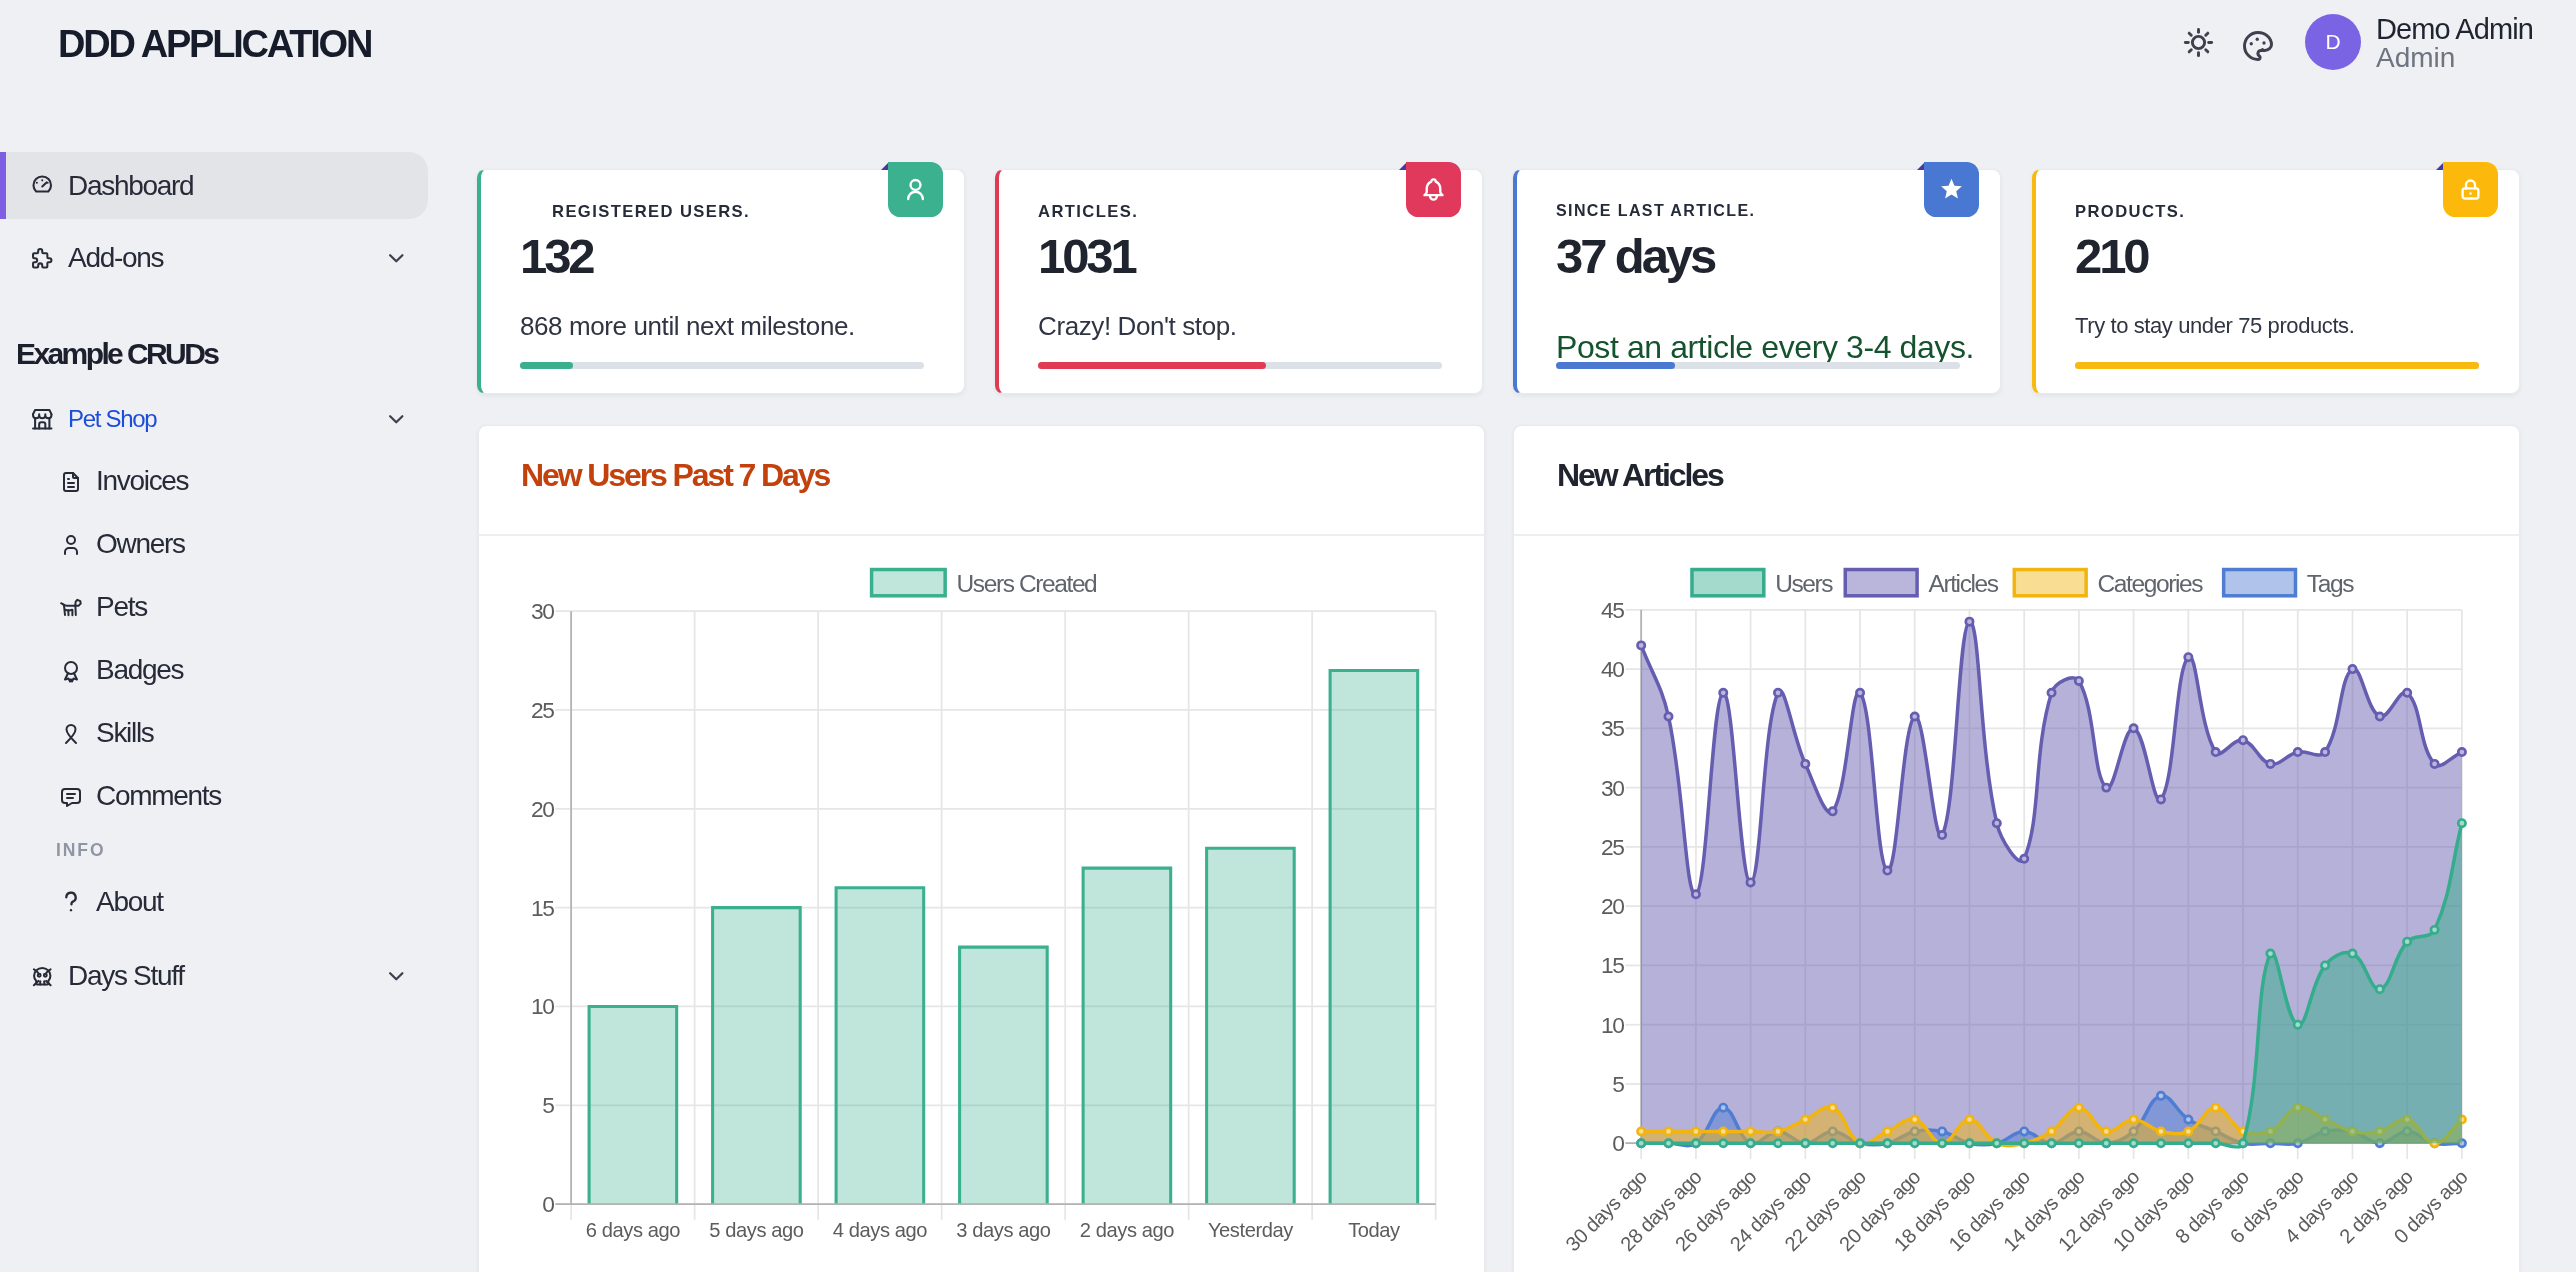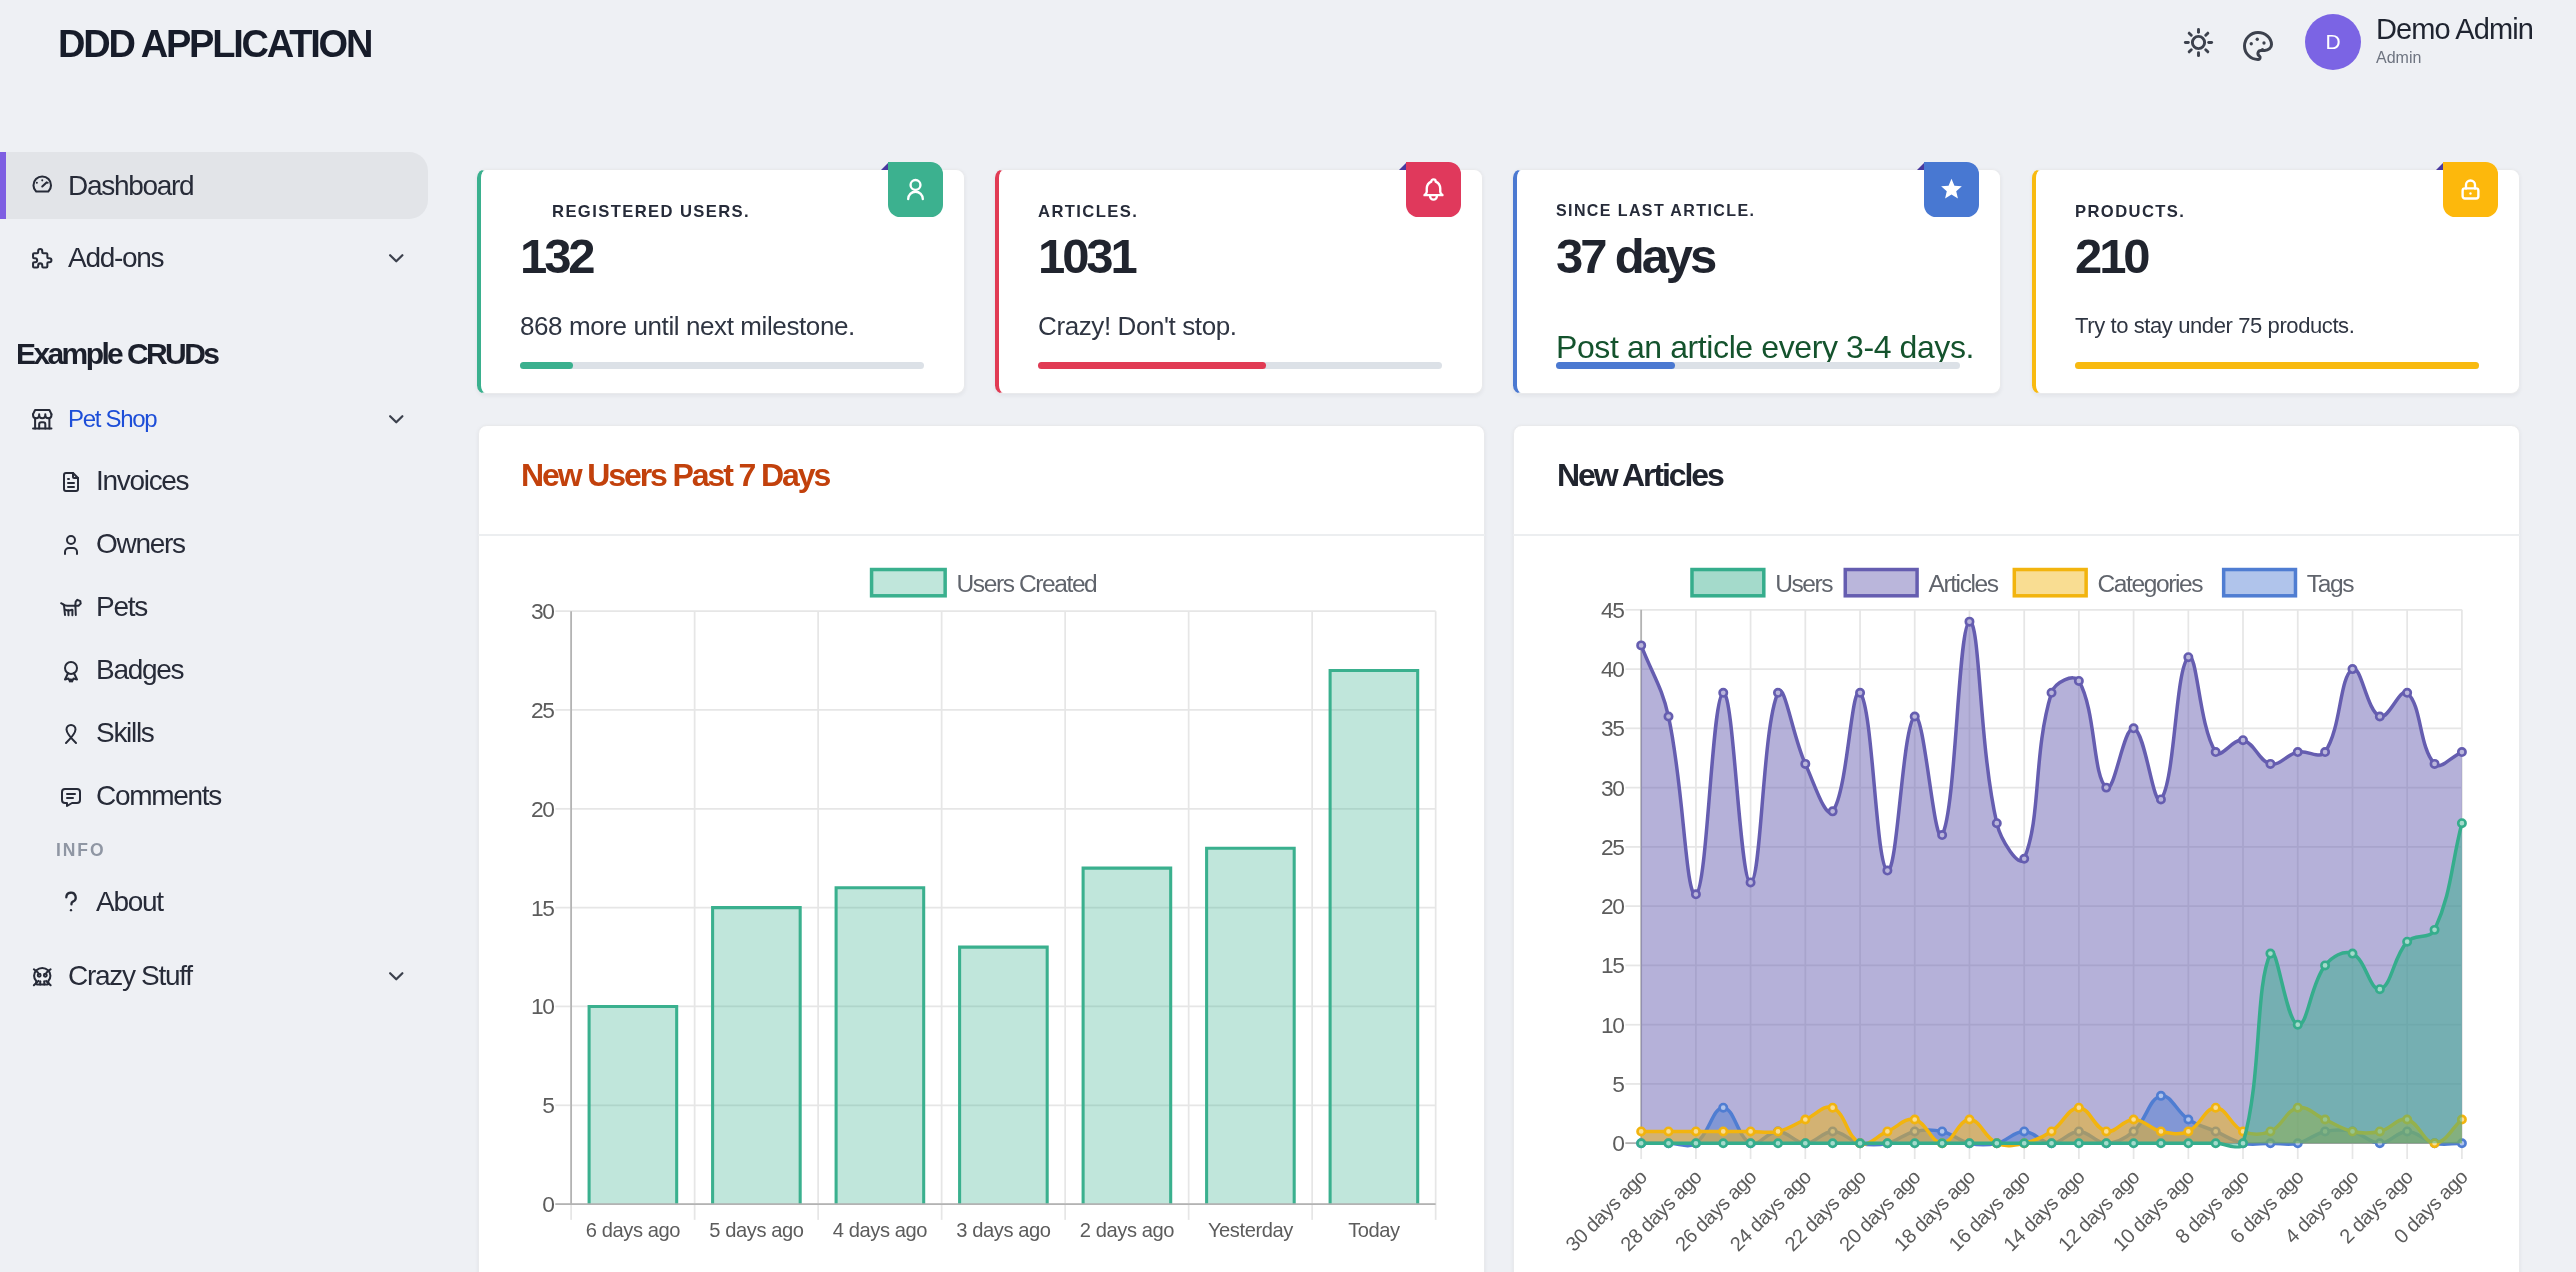--- a/index.html
+++ b/index.html
@@ -20,21 +20,21 @@
   </svg>
 <svg style="position:absolute;left:2240px;top:28px" width="36" height="36" viewBox="0 0 24 24" fill="none" stroke="#3c414d" stroke-width="2.0" stroke-linecap="round" stroke-linejoin="round">
     <path d="M12 21a9 9 0 0 1 0 -18c4.97 0 9 3.582 9 8c0 1.06 -.474 2.078 -1.318 2.828c-.844 .75 -1.989 1.172 -3.182 1.172h-2.5a2 2 0 0 0 -1 3.75a1.3 1.3 0 0 1 -1 2.25"></path>
     <circle cx="7.5" cy="10.5" r="1.1" fill="#3c414d" stroke="none"></circle>
     <circle cx="11.5" cy="7.5" r="1.1" fill="#3c414d" stroke="none"></circle>
     <circle cx="16" cy="10" r="1.1" fill="#3c414d" stroke="none"></circle>
     <circle cx="15" cy="14.5" r="1.1" fill="#3c414d" stroke="none"></circle>
   </svg>
 <div style="position:absolute;left:2305px;top:14px;width:56px;height:56px;border-radius:50%;background:#7b64e4;color:#fff;display:flex;align-items:center;justify-content:center;font-size:21px;">D</div>
 <div style="position:absolute;left:2376px;top:15px;font-size:29px;line-height:29px;letter-spacing:-0.9px;color:#1f2430;">Demo Admin</div>
-<div style="position:absolute;left:2376px;top:46px;font-size:16px;line-height:24px;color:#6e7480;">Admin</div>
+<div style="position:absolute;left:2376px;top:46px;font-size:28px;line-height:24px;color:#6e7480;">Admin</div>
 <div style="position:absolute;left:0;top:152px;width:428px;height:67px;background:#e2e4e8;border-radius:0 19px 19px 0;"></div>
 <div style="position:absolute;left:0;top:152px;width:6.1px;height:67px;background:#7e5ee2;"></div>
 <svg style="position:absolute;left:30px;top:173px" width="24.5" height="24.5" viewBox="0 0 24 24" fill="none" stroke="#272b38" stroke-width="2.0" stroke-linecap="round" stroke-linejoin="round">
     <path d="M6.05 18.2a8.6 8.6 0 1 1 11.9 0z"></path>
     <path d="M12 13.2l4.2 -4"></path>
     <path d="M6.7 9.5l.02 0"></path>
     <path d="M12 7.2l0 .02"></path>
     <path d="M17.3 9.5l.02 0"></path>
   </svg>
 <div style="position:absolute;left:68px;top:158px;width:289px;height:56px;display:flex;align-items:center;font-size:28px;letter-spacing:-1.3px;color:#272b38;">Dashboard</div>
@@ -107,21 +107,21 @@
     <path d="M3.8 5.2l4 3.2"></path>
     <path d="M20.2 5.2l-4 3.2"></path>
     <path d="M3.8 20.8l4.4 -4.2"></path>
     <path d="M20.2 20.8l-4.4 -4.2"></path>
     <path d="M12 4c4.418 0 8 3.358 8 7.5c0 1.901 -.755 3.637 -2 4.96l0 2.54a1 1 0 0 1 -1 1h-10a1 1 0 0 1 -1 -1v-2.54c-1.245 -1.322 -2 -3.058 -2 -4.96c0 -4.142 3.582 -7.5 8 -7.5z"></path>
     <path d="M10 17v3"></path>
     <path d="M14 17v3"></path>
     <circle cx="9" cy="11" r="1.4"></circle>
     <circle cx="15" cy="11" r="1.4"></circle>
   </svg>
-<div style="position:absolute;left:68px;top:948px;width:289px;height:56px;display:flex;align-items:center;font-size:28px;letter-spacing:-1.3px;color:#272b38;">Crazy Stuff</div>
+<div style="position:absolute;left:68px;top:948px;width:289px;height:56px;display:flex;align-items:center;font-size:28px;letter-spacing:-1.3px;color:#272b38;">Days Stuff</div>
 <svg style="position:absolute;left:384px;top:964px" width="24.5" height="24.5" viewBox="0 0 24 24" fill="none" stroke="#3c414d" stroke-width="2.2" stroke-linecap="round" stroke-linejoin="round">
     <path d="M6 9l6 6l6 -6"></path>
   </svg>
 <div style="position:absolute;left:477px;top:169px;width:488px;height:225px;background:#ffffff;border:0.9px solid #e9eaec;border-left:4.4px solid #3ab08e;border-radius:8.8px;box-shadow:0 1.8px 4.4px rgba(30,35,50,0.06);"></div>
 <div style="position:absolute;left:881px;top:163px;width:7px;height:7px;background:#49399e;clip-path:polygon(100% 0,100% 100%,0 100%);"></div>
 <div style="position:absolute;left:888px;top:162px;width:55px;height:55px;background:#3cb18f;border-radius:0 12.3px 12.3px 12.3px;"></div>
 <svg style="position:absolute;left:902px;top:176px" width="27" height="27" viewBox="0 0 24 24" fill="none" stroke="#ffffff" stroke-width="2.1" stroke-linecap="round" stroke-linejoin="round">
     <circle cx="12" cy="8" r="4.4"></circle>
     <path d="M5.5 20.5a6.5 6.5 0 0 1 13 0"></path>
   </svg>

